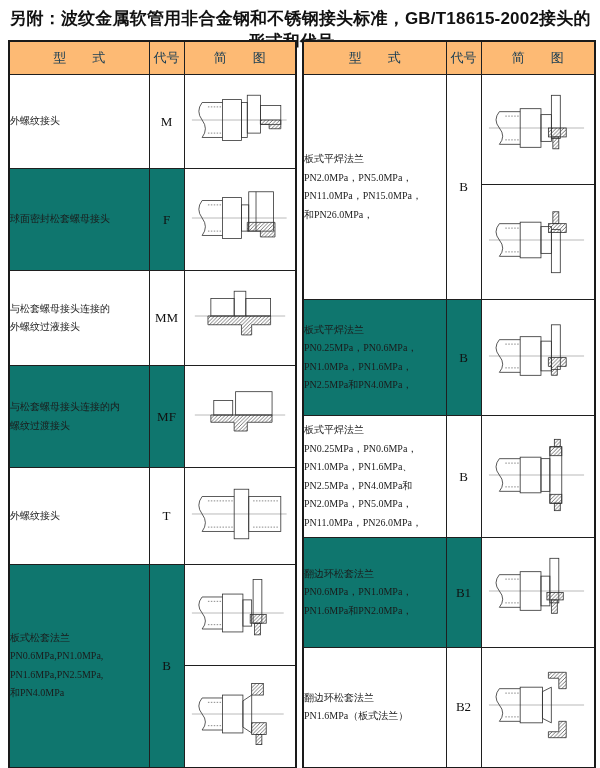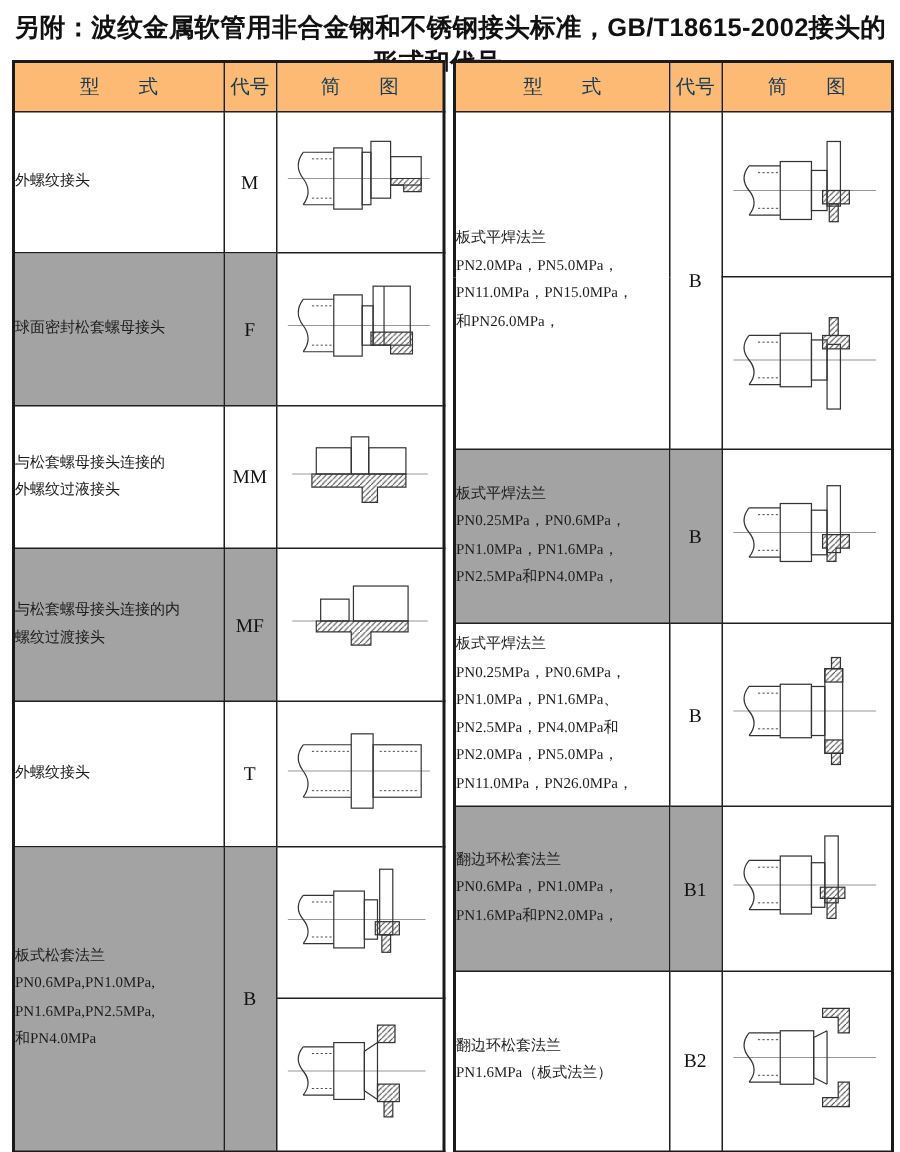--- a/index.html
+++ b/index.html
@@ -5,21 +5,21 @@
   html,body{margin:0;padding:0;}
   body{width:600px;height:768px;background:#ffffff;font-family:"Liberation Serif", serif;position:relative;overflow:hidden;}
   .page-title{position:absolute;left:7px;top:7px;width:586px;font-family:"Liberation Sans", sans-serif;font-weight:bold;font-size:17px;color:#111;letter-spacing:0.2px;text-align:center;}
   .tables{position:absolute;left:8px;top:40px;display:flex;gap:5px;}
   table.conn{border-collapse:collapse;table-layout:fixed;border:2px solid #1a1a1a;background:#fff;}
   table.conn td,table.conn th{border:1px solid #1f1f1f;padding:0;overflow:hidden;}
   th.hcell{background:#fdba74;font-weight:normal;font-size:13px;color:#143a52;text-align:center;height:32px;}
   td.type{font-size:10px;line-height:1.85;color:#1b1b1b;padding:4px 6px 4px 10px;white-space:pre-line;vertical-align:middle;}
   td.code{text-align:center;vertical-align:middle;font-size:13px;color:#111;}
   td.diag{text-align:center;vertical-align:middle;background:#fff;}
-  tr.yellow td.type,tr.yellow td.code{background:#a3a3a3;}
+  tr.yellow td.type,tr.yellow td.code{background:#0f766e;}
   .dg rect,.dg path,.dg line,.dg polygon{stroke:#333;fill:none;stroke-width:1.1;}
   .dg .cl{stroke:#777;stroke-width:0.7;}
   .dg .dot{stroke-dasharray:2,2;stroke-width:0.8;}
   .dg .h{fill:url(#hatch);stroke:#333;}
   .defs-holder{position:absolute;width:0;height:0;}
 </style>
 </head>
 <body>
 
 <svg class="defs-holder" aria-hidden="true">

